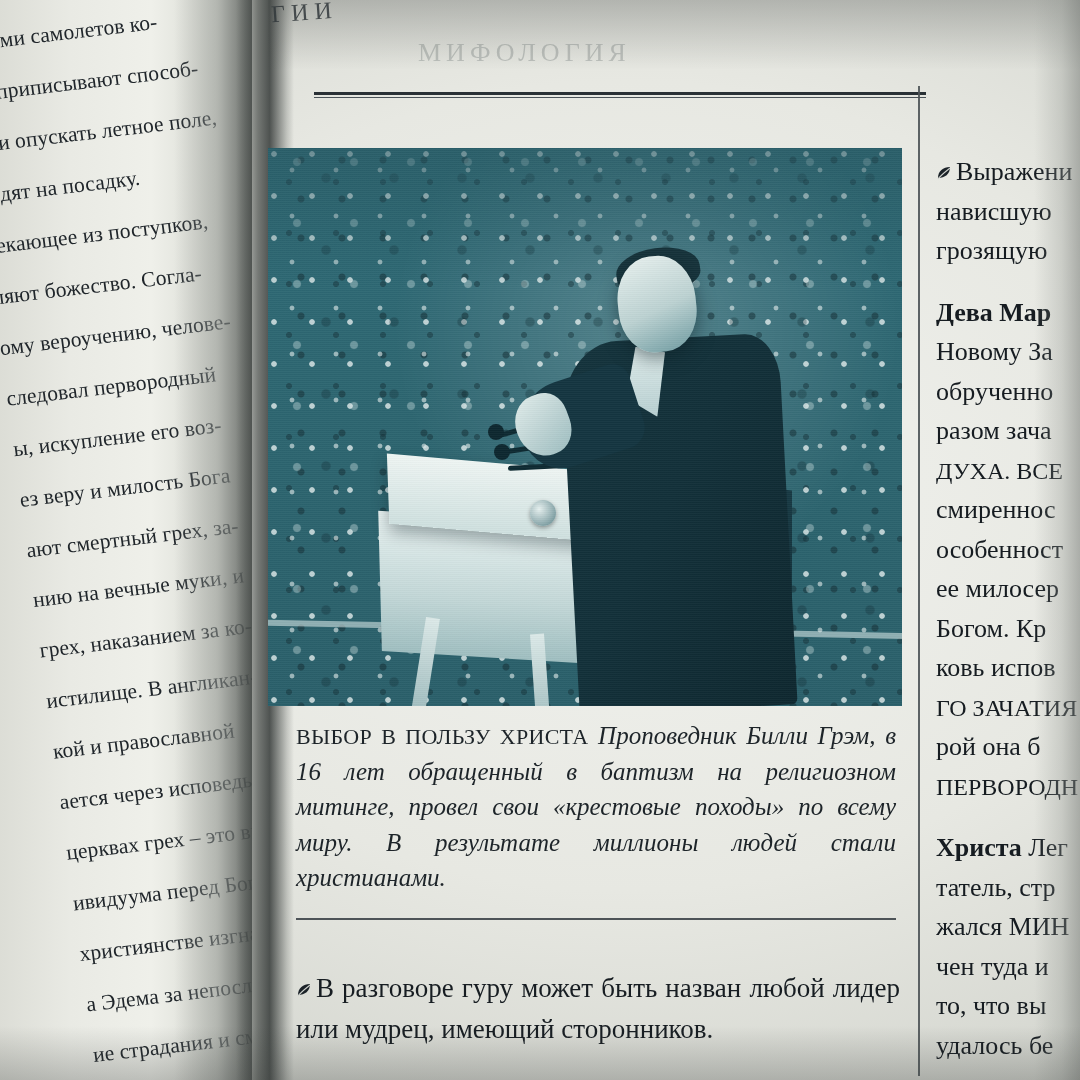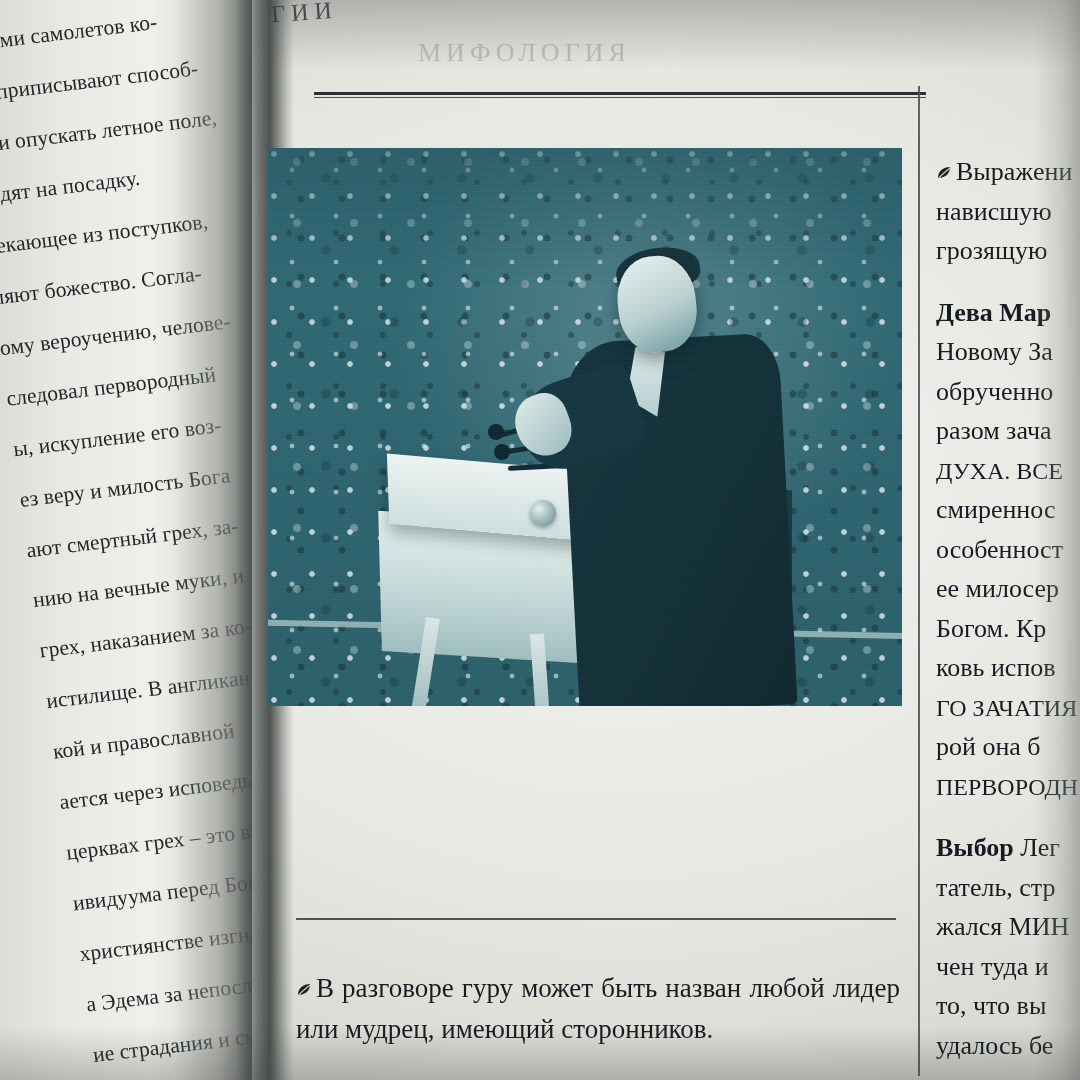--- a/index.html
+++ b/index.html
@@ -419,20 +419,24 @@
       <div class="preacher-body"></div>
       <div class="shirt"></div>
       <div class="preacher-arm"></div>
       <div class="preacher-hand"></div>
       <div class="preacher-hair"></div>
       <div class="preacher-head"></div>
 
       <div class="photo-grain"></div>
     </div>
 
+    <div class="caption">
+      <span class="lead">Выбор в пользу Христа</span>
+      <span class="ital">Проповедник Билли Грэм, в 16 лет обращенный в баптизм на религиозном митинге, провел свои «крестовые походы» по всему миру. В результате миллионы людей стали христианами.</span>
+    </div>
     <div class="caption-rule"></div>
 
     <div class="body-main">
       <span class="bullet">
         <svg width="16" height="16" viewBox="0 0 16 16">
             <path d="M2 13 C2 6, 7 2, 14 2 C14 9, 9 13, 2 13 Z" fill="#1b2228"></path>
             <path d="M2 14 C5 10, 9 7, 14 3" stroke="#cfd2cd" stroke-width="1.1" fill="none"></path>
           </svg>
       </span><span>В разговоре гуру может быть назван любой лидер или мудрец, имеющий сторонников.</span>
     </div>
@@ -459,21 +463,21 @@
         <span>особенност</span><br>
         <span>ее милосер</span><br>
         <span>Богом.  Кр</span><br>
         <span>ковь испов</span><br>
         <span class="caps">ГО ЗАЧАТИЯ</span><br>
         <span>рой она б</span><br>
         <span class="caps">ПЕРВОРОДН</span>
       </p>
 
       <p>
-        <span class="term">Выбор</span>
+        <span class="term">Христа</span>
         <span>Лег</span><br>
         <span>татель, стр</span><br>
         <span>жался МИН</span><br>
         <span>чен туда и</span><br>
         <span>то, что вы</span><br>
         <span>удалось бе</span>
       </p>
     </div>
 
   </div>

